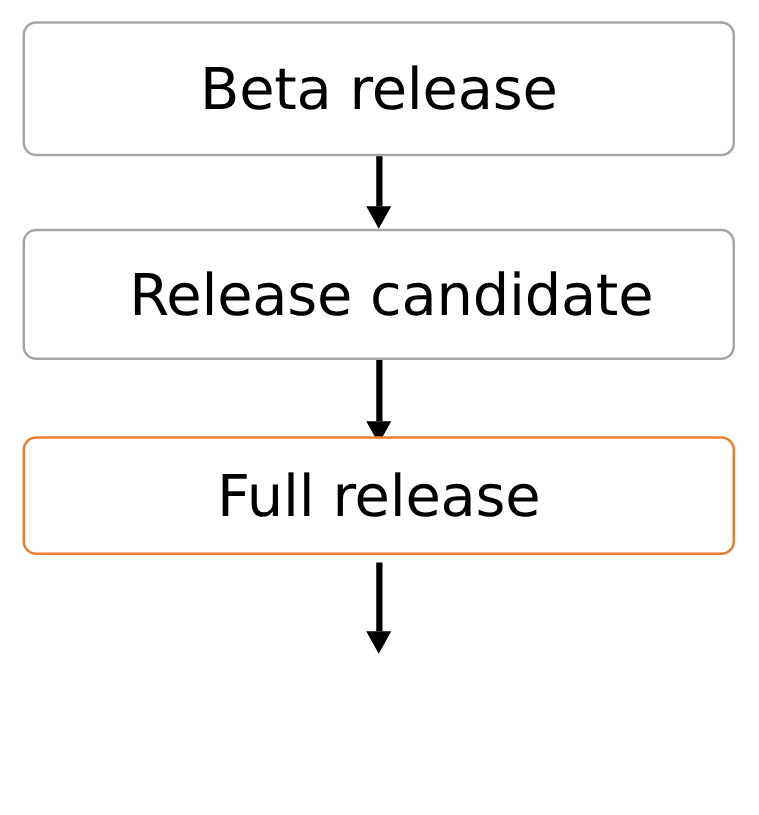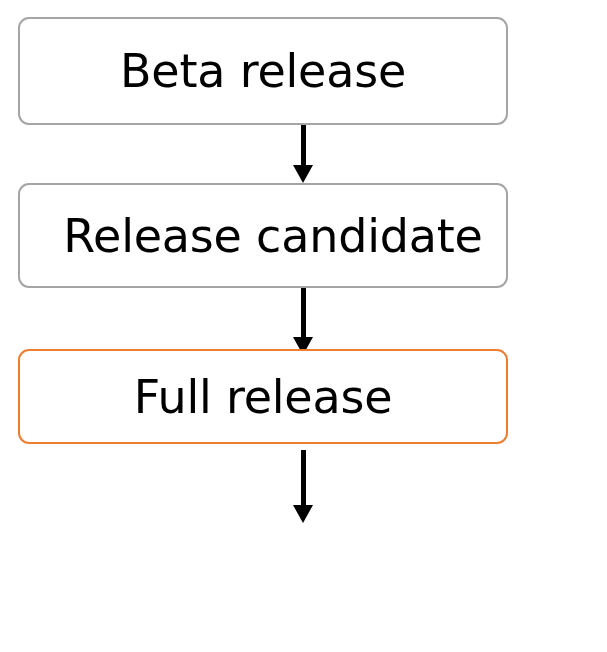--- a/index.html
+++ b/index.html
@@ -19,21 +19,21 @@
     position: relative;
     width: 607px;
     height: 652px;
     background: #ffffff;
   }
 
   
   .node {
     position: absolute;
     left: 18px;
-    width: 490px;
+    width: 570px;
     box-sizing: border-box;
     height: 108px;
     background: #ffffff;
     border: 2.5px solid #A5A5A5;
     border-radius: 11px;
     display: flex;
     align-items: center;
     justify-content: center;
   }
   .node.highlight {

